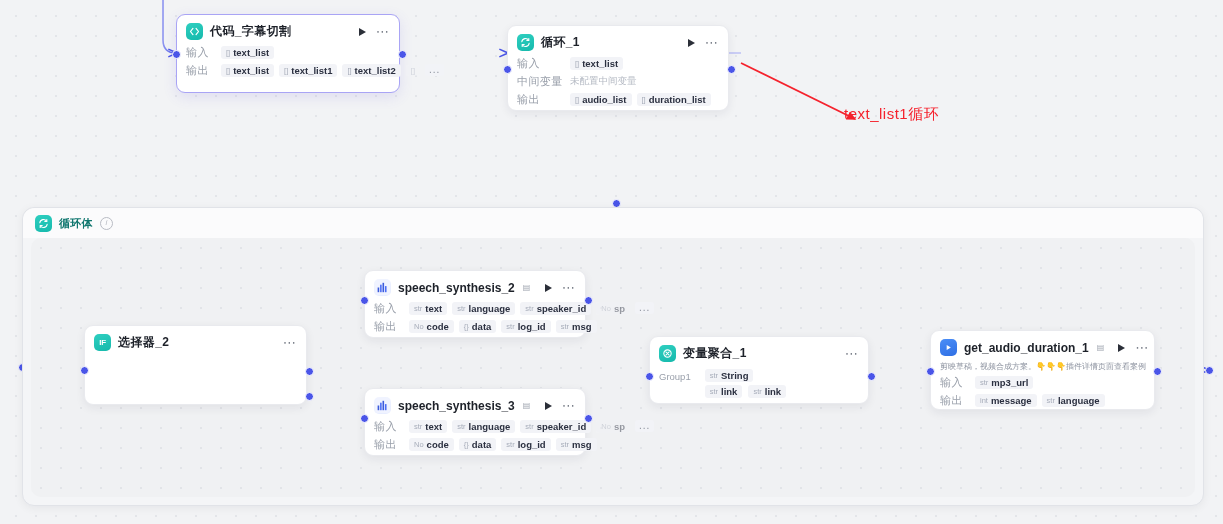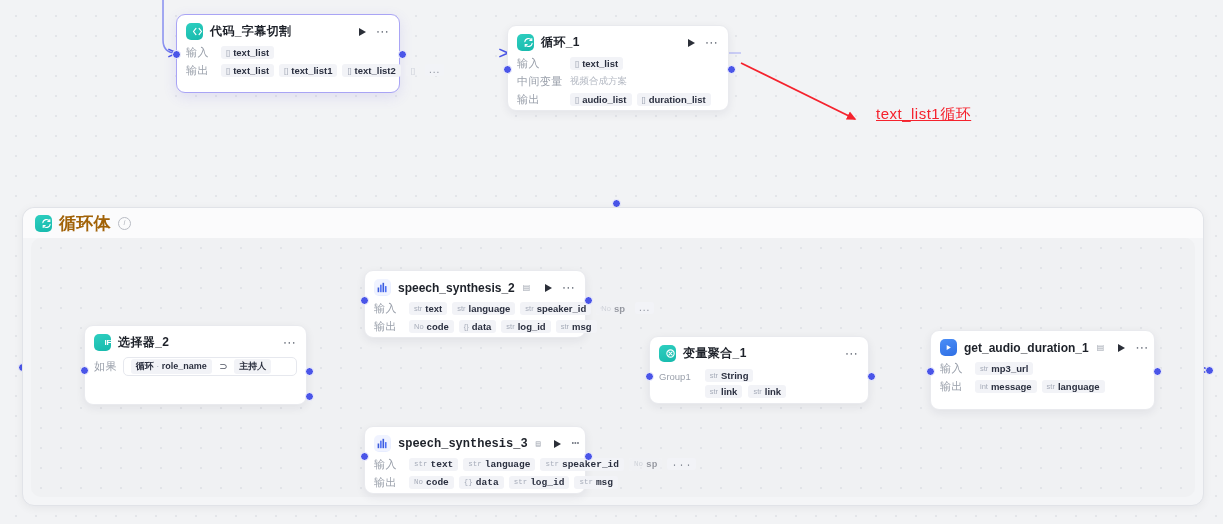--- a/index.html
+++ b/index.html
@@ -29,41 +29,41 @@
     background:#fbfbfc;border-radius:12px 12px 0 0;
     display:flex;align-items:center;gap:7px;padding:0 12px;
     box-sizing:border-box;
   }
   .loopbody-inner{
     position:absolute;left:8px;right:8px;top:30px;bottom:8px;
     border-radius:10px;background:#f0f1f3;
     background-image:radial-gradient(circle,#e2e4e8 1px,rgba(0,0,0,0) 1.2px);
     background-size:20px 20px;
   }
-  .lb-title{font-size:17px;color:#a16207;font-weight:700;letter-spacing:.3px;}
+  .lb-title{font-size:11px;color:#0f766e;font-weight:700;letter-spacing:.3px;}
   .info-i{
     width:11px;height:11px;border-radius:50%;border:1px solid #b9bcc4;
     color:#b9bcc4;font-size:8px;line-height:10px;text-align:center;font-style:italic;
   }
 
   
   .node{
     position:absolute;background:#fff;border-radius:9px;
     border:1px solid #e9eaee;
     box-shadow:0 3px 10px rgba(25,30,60,.07);
     box-sizing:border-box;
   }
   .node.sel{border:1.5px solid #a9a4f5;box-shadow:0 4px 14px rgba(90,80,220,.13);}
   .node-head{display:flex;align-items:center;padding:8px 9px 3px 9px;gap:7px;}
   .nicon{
     width:17px;height:17px;border-radius:5px;flex:0 0 auto;
     display:flex;align-items:center;justify-content:center;
     font-size:9px;color:#fff;font-weight:700;
   }
-  .nicon.teal{background:linear-gradient(160deg,#2ecfc0,#16b9ac);justify-content:flex-end;}
+  .nicon.teal{background:linear-gradient(160deg,#2ecfc0,#16b9ac);}
   .nicon.blue{background:linear-gradient(160deg,#4b8ef7,#2f6fe4);}
   .nicon.idx{background:linear-gradient(160deg,#f2f5ff,#e6ecff);}
   .nicon svg{display:block;}
   .ntitle{font-size:12px;color:#1d2129;font-weight:700;white-space:nowrap;}
   .ntitle.cn{letter-spacing:.4px;}
   .plug-badge{font-size:8px;color:#9aa0ab;margin-left:1px;}
   .head-sp{flex:1 1 auto;}
   .play{
     width:0;height:0;border-left:7px solid #2b2f38;
     border-top:4.5px solid transparent;border-bottom:4.5px solid transparent;
@@ -170,21 +170,21 @@
     <path d="M1155,370 L1208,370" fill="none" stroke="url(#g1)" stroke-width="1.6" marker-end="url(#arr)"></path>
 
     <path d="M855,119 L741,63" fill="none" stroke="#f5222d" stroke-width="1.8" marker-start="url(#arrRed)"></path>
   </svg>
 
   <div class="port" style="left:18px;top:363px;"></div>
   <div class="port" style="left:1205px;top:366px;"></div>
   <div class="port" style="left:612px;top:199px;"></div>
   <div class="port" style="left:612px;top:89px;"></div>
 
-  <div class="annot" style="left:876px;top:105px;text-decoration:underline;">text_list1循环</div>
+  <div class="annot" style="left:844px;top:105px;">text_list1循环</div>
 
   <div class="node sel" style="left:176px;top:14px;width:224px;height:79px;">
     <div class="node-head">
       <span class="nicon teal">
         <svg width="11" height="11" viewBox="0 0 12 12">
             <path d="M4.3 2.6 1.6 6l2.7 3.4M7.7 2.6 10.4 6 7.7 9.4" fill="none" stroke="#fff" stroke-width="1.3" stroke-linecap="round" stroke-linejoin="round"></path>
           </svg>
       </span>
       <span class="ntitle cn">代码_字幕切割</span>
       <span class="head-sp"></span>
@@ -236,21 +236,21 @@
     </div>
     <div class="row">
       <span class="rlabel w">输入</span>
       <span class="chip">
         <span class="t">[]</span>
         <span>text_list</span>
       </span>
     </div>
     <div class="row">
       <span class="rlabel w">中间变量</span>
-      <span class="plain">视频合成方案</span>
+      <span class="plain">未配置中间变量</span>
     </div>
     <div class="row">
       <span class="rlabel w">输出</span>
       <span class="chip">
         <span class="t">[]</span>
         <span>audio_list</span>
       </span>
       <span class="chip">
         <span class="t">[]</span>
         <span>duration_list</span>
@@ -275,32 +275,20 @@
   </div>
 
   <div class="node" style="left:84px;top:325px;width:223px;height:80px;">
     <div class="node-head">
       <span class="nicon teal">
         <span style="font-size:8px;font-weight:700;letter-spacing:-.3px;">IF</span>
       </span>
       <span class="ntitle cn">选择器_2</span>
       <span class="head-sp"></span>
       <span class="dots">⋯</span>
-    </div>
-    <div class="if-row">
-      <span class="rlabel" style="min-width:18px;">如果</span>
-      <span class="if-box">
-        <span class="cond-pill">
-          <span>循环</span>
-          <span class="dim">·</span>
-          <span>role_name</span>
-        </span>
-        <span class="op">⊃</span>
-        <span class="cond-pill">主持人</span>
-      </span>
     </div>
     <div class="port" style="left:-5px;top:40px;"></div>
     <div class="port" style="left:220px;top:41px;"></div>
     <div class="port" style="left:220px;top:66px;"></div>
   </div>
 
   <div class="node" style="left:364px;top:270px;width:222px;height:68px;">
     <div class="node-head">
       <span class="nicon idx">
         <svg width="15" height="15" viewBox="0 0 16 16">
@@ -353,21 +341,21 @@
       </span>
       <span class="chip">
         <span class="t">str</span>
         <span>msg</span>
       </span>
     </div>
     <div class="port" style="left:-5px;top:25px;"></div>
     <div class="port" style="left:219px;top:25px;"></div>
   </div>
 
-  <div class="node" style="left:364px;top:426px;width:222px;height:68px;font-family:Liberation Mono, monospace;">
+  <div class="node" style="left:364px;top:388px;width:222px;height:68px;">
     <div class="node-head">
       <span class="nicon idx">
         <svg width="15" height="15" viewBox="0 0 16 16">
           <rect x="0" y="0" width="16" height="16" rx="3.5" fill="#f0f3ff"></rect>
           <rect x="2.8" y="8" width="1.7" height="5" fill="#3b5bdb"></rect>
           <rect x="5.4" y="5" width="1.7" height="8" fill="#4c6ef5"></rect>
           <rect x="8" y="3" width="1.7" height="10" fill="#3b5bdb"></rect>
           <rect x="10.6" y="6.5" width="1.7" height="6.5" fill="#4c6ef5"></rect>
         </svg>
       </span>
@@ -463,20 +451,21 @@
         <svg width="9" height="9" viewBox="0 0 10 10">
             <path d="M3 2.2 7.6 5 3 7.8z" fill="#fff"></path>
           </svg>
       </span>
       <span class="ntitle">get_audio_duration_1</span>
       <span class="plug-badge">▤</span>
       <span class="head-sp"></span>
       <span class="play"></span>
       <span class="dots">⋯</span>
     </div>
+    <div class="node-desc">剪映草稿，视频合成方案。👇👇👇插件详情页面查看案例</div>
     <div class="row">
       <span class="rlabel">输入</span>
       <span class="chip">
         <span class="t">str</span>
         <span>mp3_url</span>
       </span>
     </div>
     <div class="row">
       <span class="rlabel">输出</span>
       <span class="chip">

